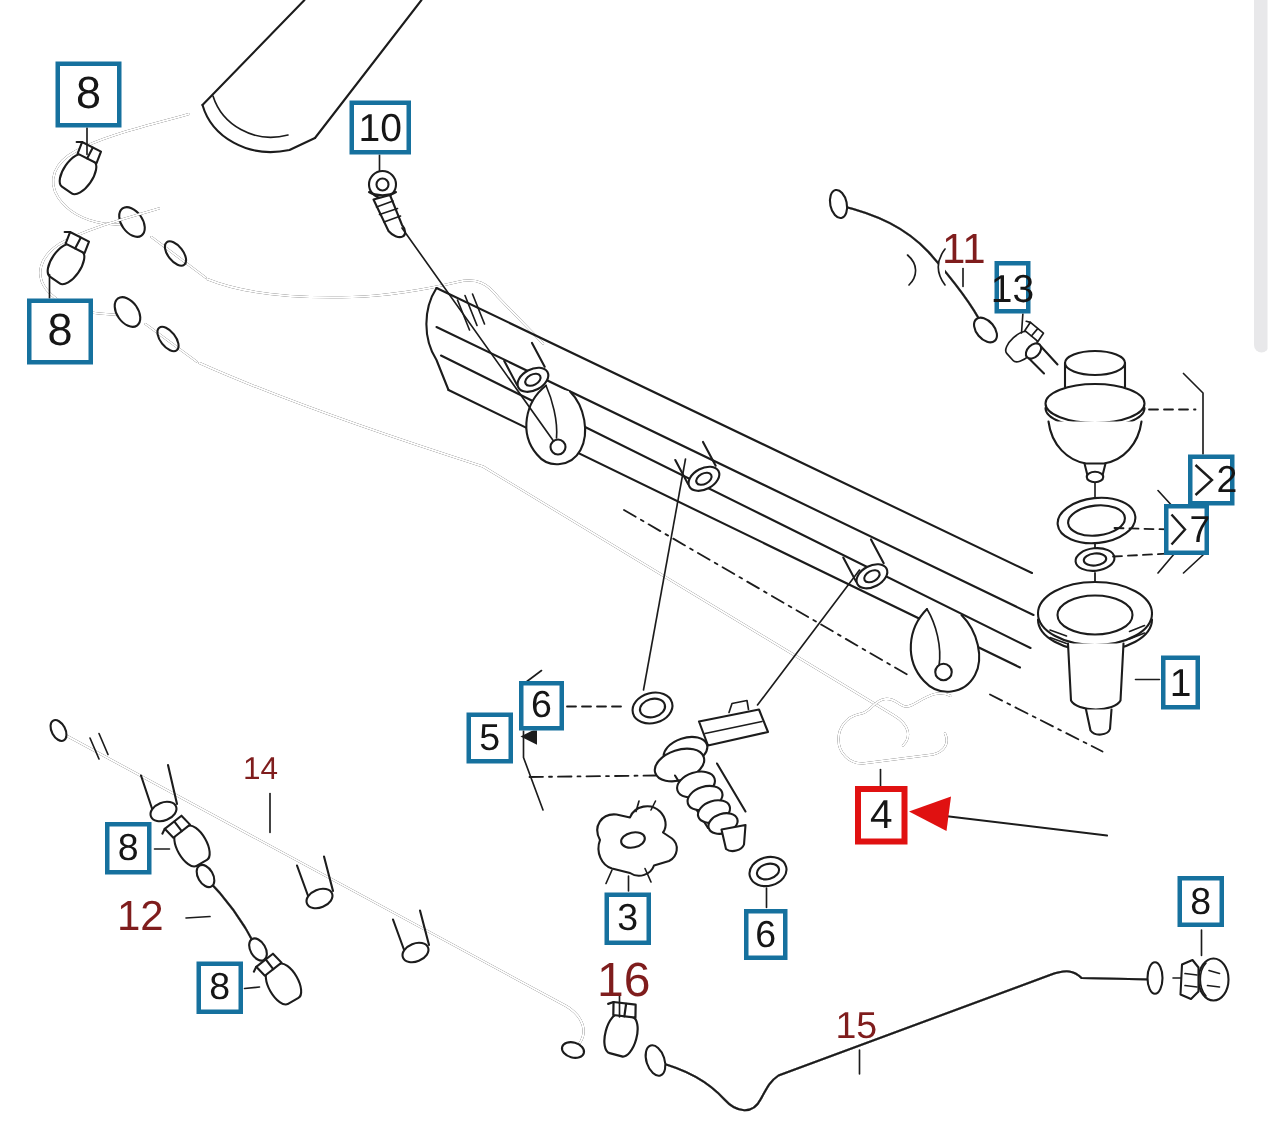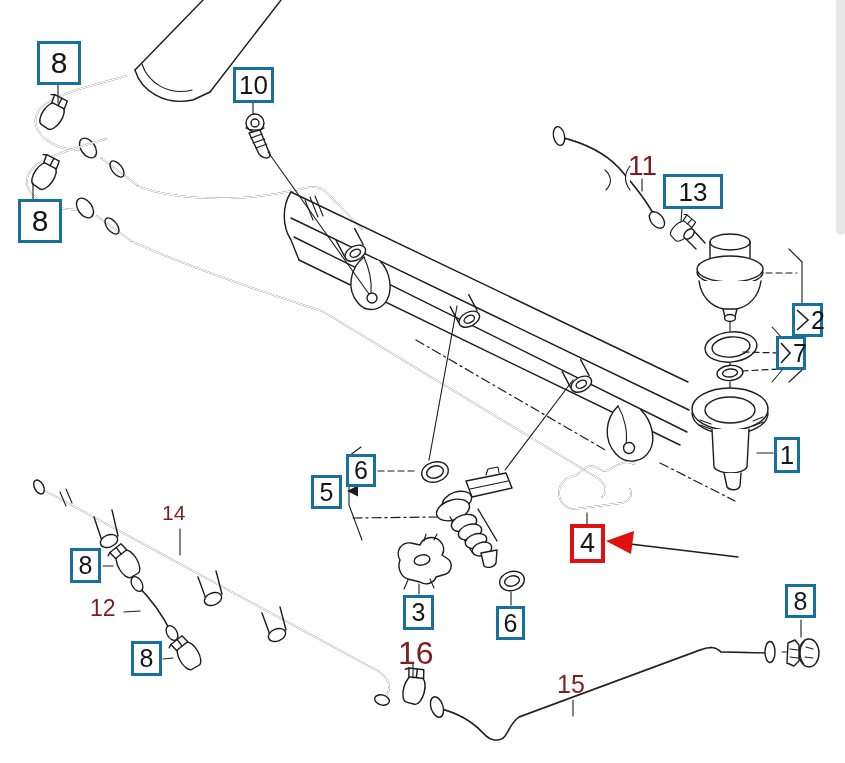--- a/index.html
+++ b/index.html
@@ -259,21 +259,21 @@
 <div class="callout cb" style="left:37px;top:41px;width:44px;height:44px;font-size:30px">
   <span>8</span>
 </div>
 <div class="callout cb" style="left:18px;top:199px;width:44px;height:44px;font-size:30px">
   <span>8</span>
 </div>
 <div class="callout cb" style="left:233px;top:67px;width:41px;height:36px;font-size:26px">
   <span>10</span>
 </div>
 <div class="plain" style="left:628px;top:152px;font-size:28px">11</div>
-<div class="callout cb" style="left:663px;top:174px;width:60px;height:35px;font-size:26px">
+<div class="callout cb" style="left:663px;top:174px;width:24px;height:35px;font-size:26px">
   <span>13</span>
 </div>
 <div class="callout cb" style="left:792px;top:303px;width:31px;height:34px;font-size:25px;overflow:visible;justify-content:flex-start;padding-left:1px">
   <svg class="chev" width="14" height="22" viewBox="0 0 14 22">
     <polyline points="1,1 12,11 1,21" fill="none" stroke="#1c1c1c" stroke-width="1.6"></polyline>
   </svg>
   <span>2</span>
 </div>
 <div class="callout cb" style="left:776px;top:336px;width:30px;height:34px;font-size:25px;justify-content:flex-start;padding-left:1px">
   <svg class="chev" width="12" height="22" viewBox="0 0 12 22">
@@ -296,21 +296,21 @@
 <div class="callout cb" style="left:496px;top:606px;width:29px;height:34px;font-size:25px">
   <span>6</span>
 </div>
 <div class="callout cr" style="left:570px;top:524px;width:35px;height:39px;font-size:27px">
   <span>4</span>
 </div>
 <div class="callout cb" style="left:70px;top:548px;width:31px;height:35px;font-size:25px">
   <span>8</span>
 </div>
 <div class="plain" style="left:162px;top:502px;font-size:21px">14</div>
-<div class="plain" style="left:90px;top:597px;font-size:23px">12</div>
+<div class="plain" style="left:78px;top:597px;font-size:28px">12</div>
 <div class="callout cb" style="left:131px;top:641px;width:31px;height:35px;font-size:25px">
   <span>8</span>
 </div>
 <div class="plain" style="left:398px;top:637px;font-size:32px">16</div>
 <div class="plain" style="left:557px;top:672px;font-size:25px">15</div>
 <div class="callout cb" style="left:785px;top:584px;width:31px;height:34px;font-size:25px">
   <span>8</span>
 </div>
 
 </body></html>

